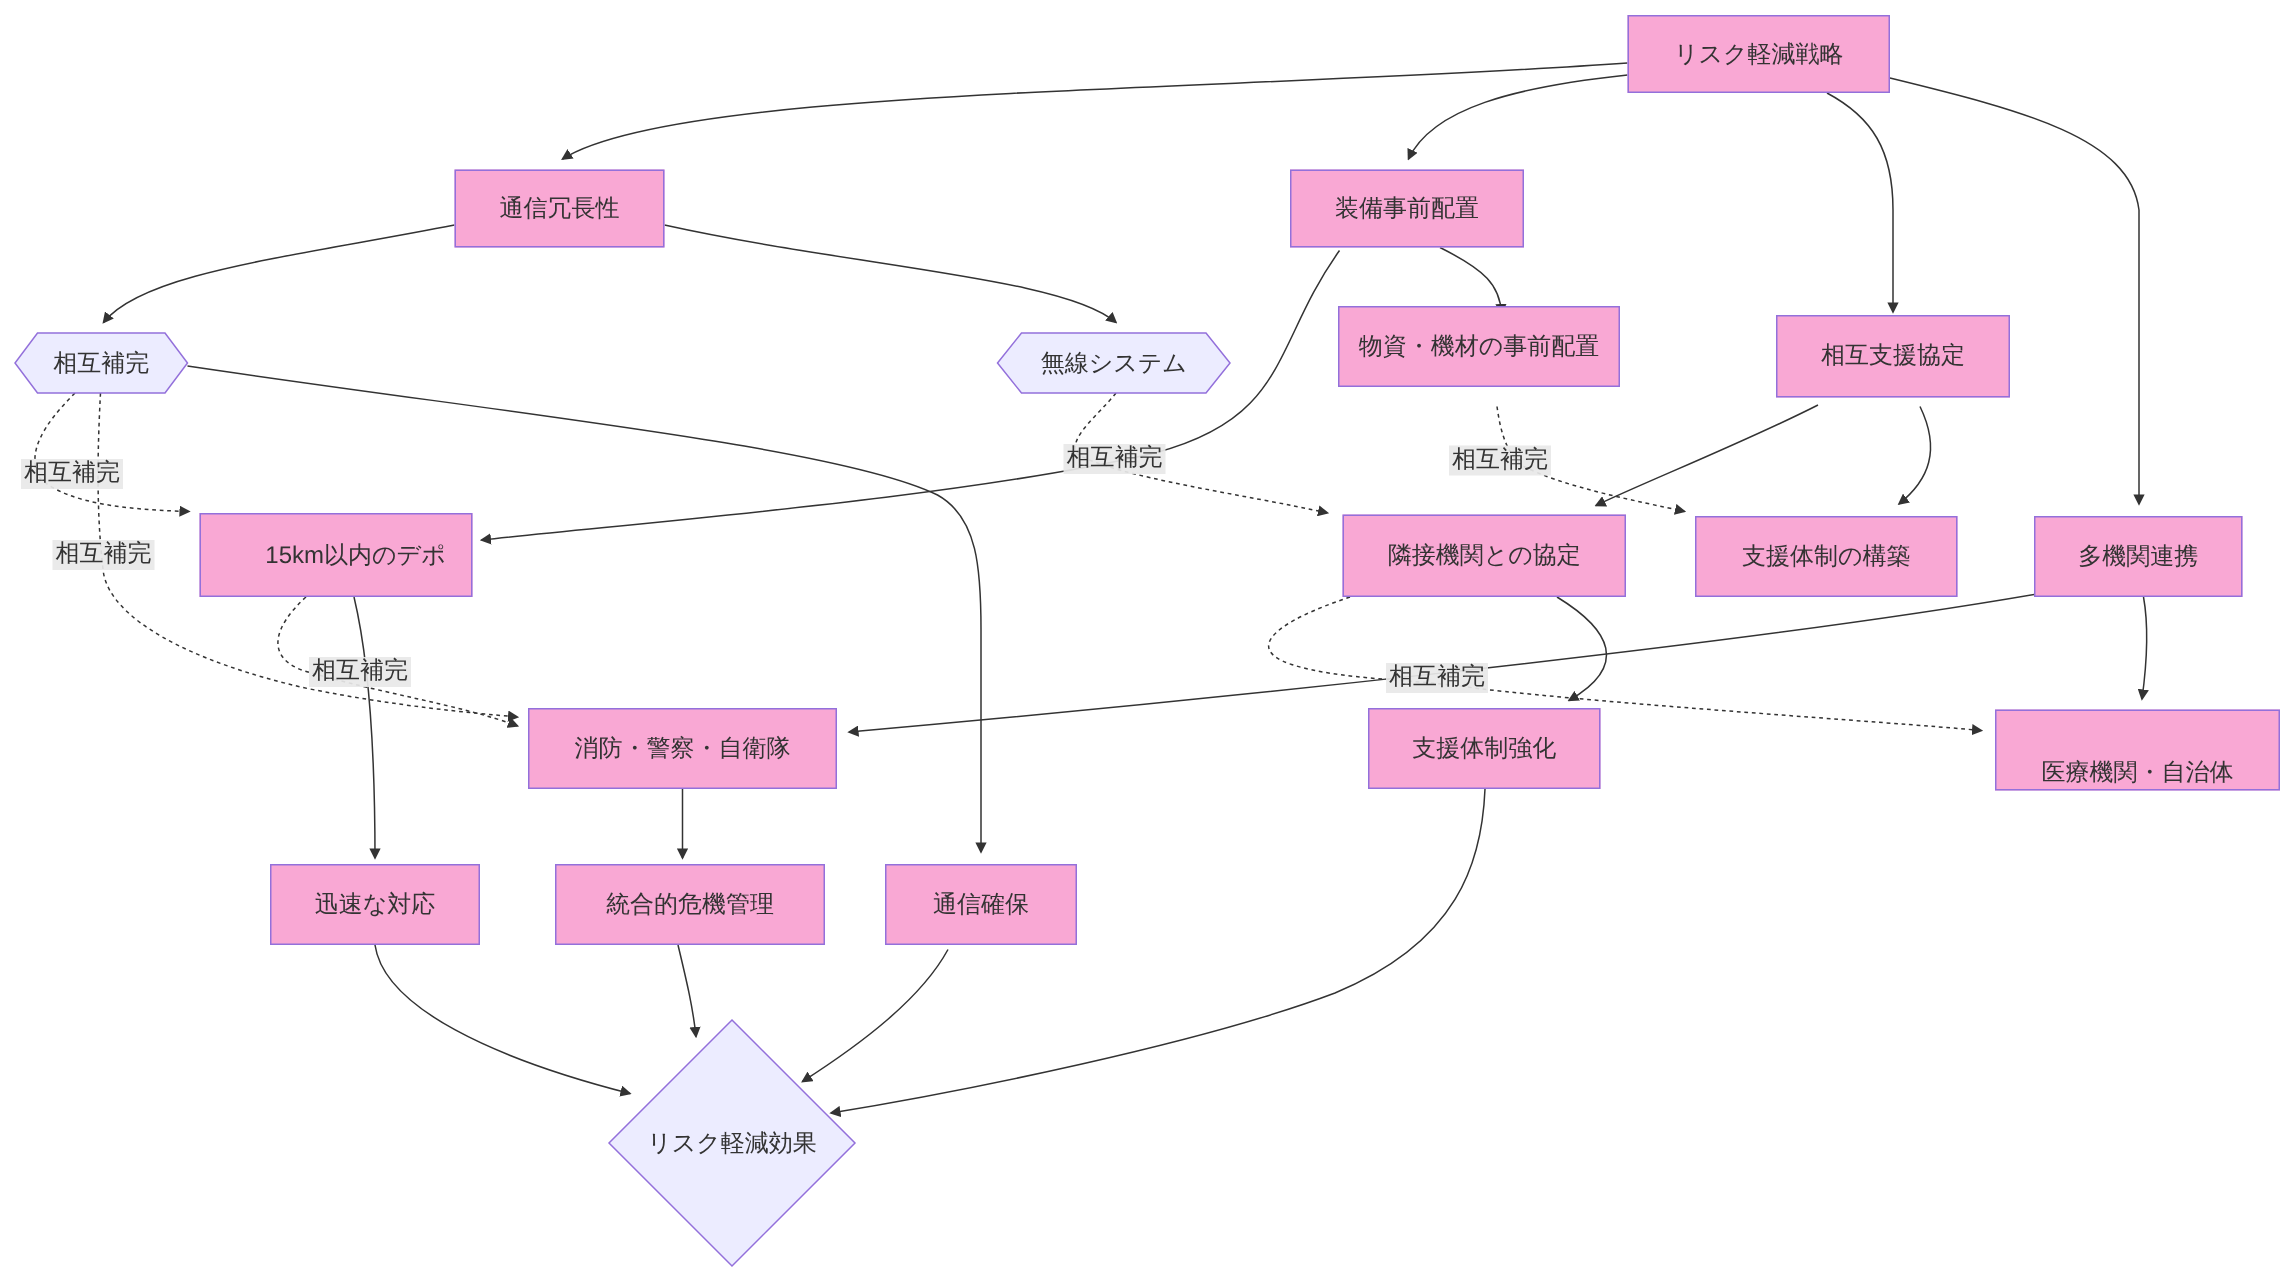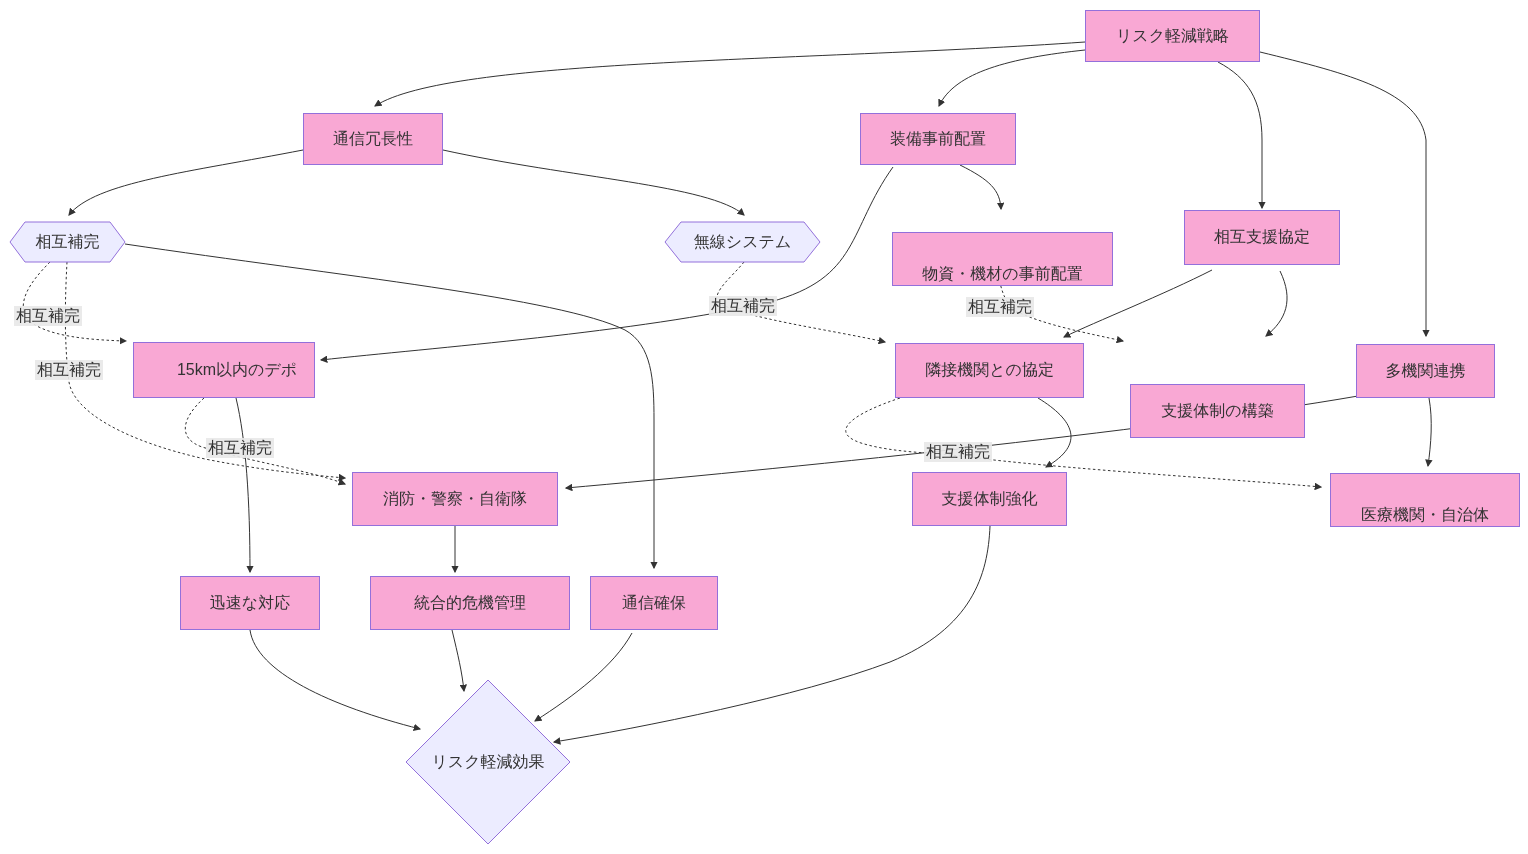--- a/index.html
+++ b/index.html
@@ -64,51 +64,51 @@
 
   <div class="node rect" style="left:1085px; top:10px; width:175px; height:52px;">
     <span>リスク軽減戦略</span>
   </div>
   <div class="node rect" style="left:303px; top:113px; width:140px; height:52px;">
     <span>通信冗長性</span>
   </div>
   <div class="node rect" style="left:860px; top:113px; width:156px; height:52px;">
     <span>装備事前配置</span>
   </div>
-  <div class="node rect" style="left:892px; top:232px; width:221px; height:54px;align-items:flex-end;">
+  <div class="node rect" style="left:892px; top:204px; width:188px; height:54px;">
     <span>物資・機材の事前配置</span>
   </div>
   <div class="node rect" style="left:1184px; top:210px; width:156px; height:55px;">
     <span>相互支援協定</span>
   </div>
   <div class="node rect" style="left:133px; top:342px; width:182px; height:56px;padding-left:26px;">
     <span>15km以内のデポ</span>
   </div>
   <div class="node rect" style="left:895px; top:343px; width:189px; height:55px;">
     <span>隣接機関との協定</span>
   </div>
-  <div class="node rect" style="left:1130px; top:344px; width:175px; height:54px;margin-top:40px;">
+  <div class="node rect" style="left:1130px; top:344px; width:175px; height:54px;">
     <span>支援体制の構築</span>
   </div>
   <div class="node rect" style="left:1356px; top:344px; width:139px; height:54px;">
     <span>多機関連携</span>
   </div>
   <div class="node rect" style="left:352px; top:472px; width:206px; height:54px;">
     <span>消防・警察・自衛隊</span>
   </div>
   <div class="node rect" style="left:912px; top:472px; width:155px; height:54px;">
     <span>支援体制強化</span>
   </div>
   <div class="node rect" style="left:1330px; top:473px; width:190px; height:54px;align-items:flex-end;">
     <span>医療機関・自治体</span>
   </div>
   <div class="node rect" style="left:180px; top:576px; width:140px; height:54px;">
     <span>迅速な対応</span>
   </div>
-  <div class="node rect" style="left:370px; top:576px; width:200px; height:54px;">
+  <div class="node rect" style="left:370px; top:576px; width:180px; height:54px;">
     <span>統合的危機管理</span>
   </div>
   <div class="node rect" style="left:590px; top:576px; width:128px; height:54px;">
     <span>通信確保</span>
   </div>
 
   <div class="node transparent" style="left:10px; top:222px; width:115px; height:40px;">
     <span>相互補完</span>
   </div>
   <div class="node transparent" style="left:665px; top:222px; width:155px; height:40px;">

